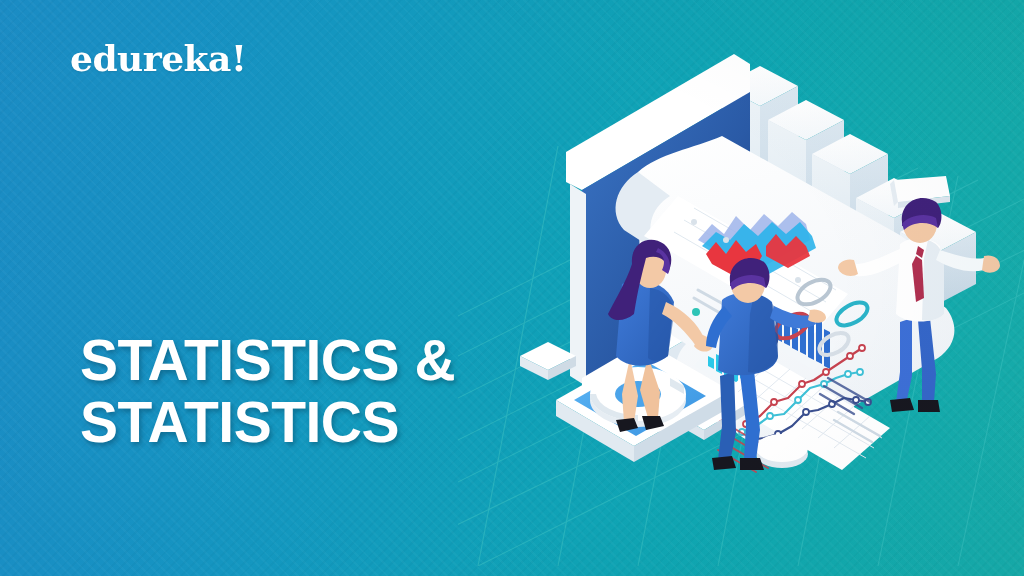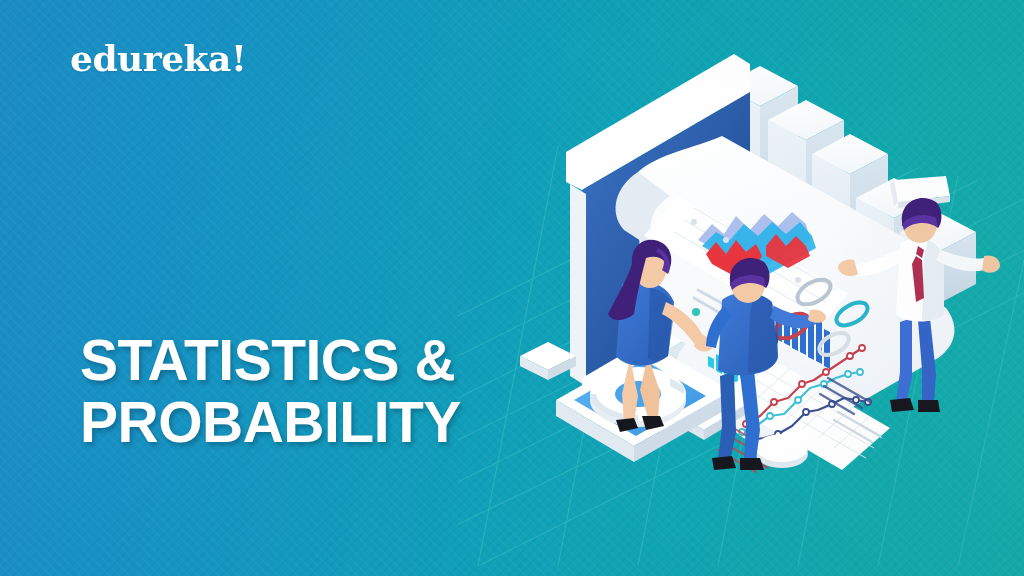--- a/index.html
+++ b/index.html
@@ -466,16 +466,16 @@
       </g>
     </svg>
   </div>
 
   <div class="vignette"></div>
 
   <div class="logo">edureka!</div>
 
   <div class="headline">
     <span class="l1">STATISTICS &amp;</span>
-    <span class="l2">PROBABILITY</span>
+    <span class="l2">STATISTICS</span>
   </div>
 
 </div>
 
 </body></html>

